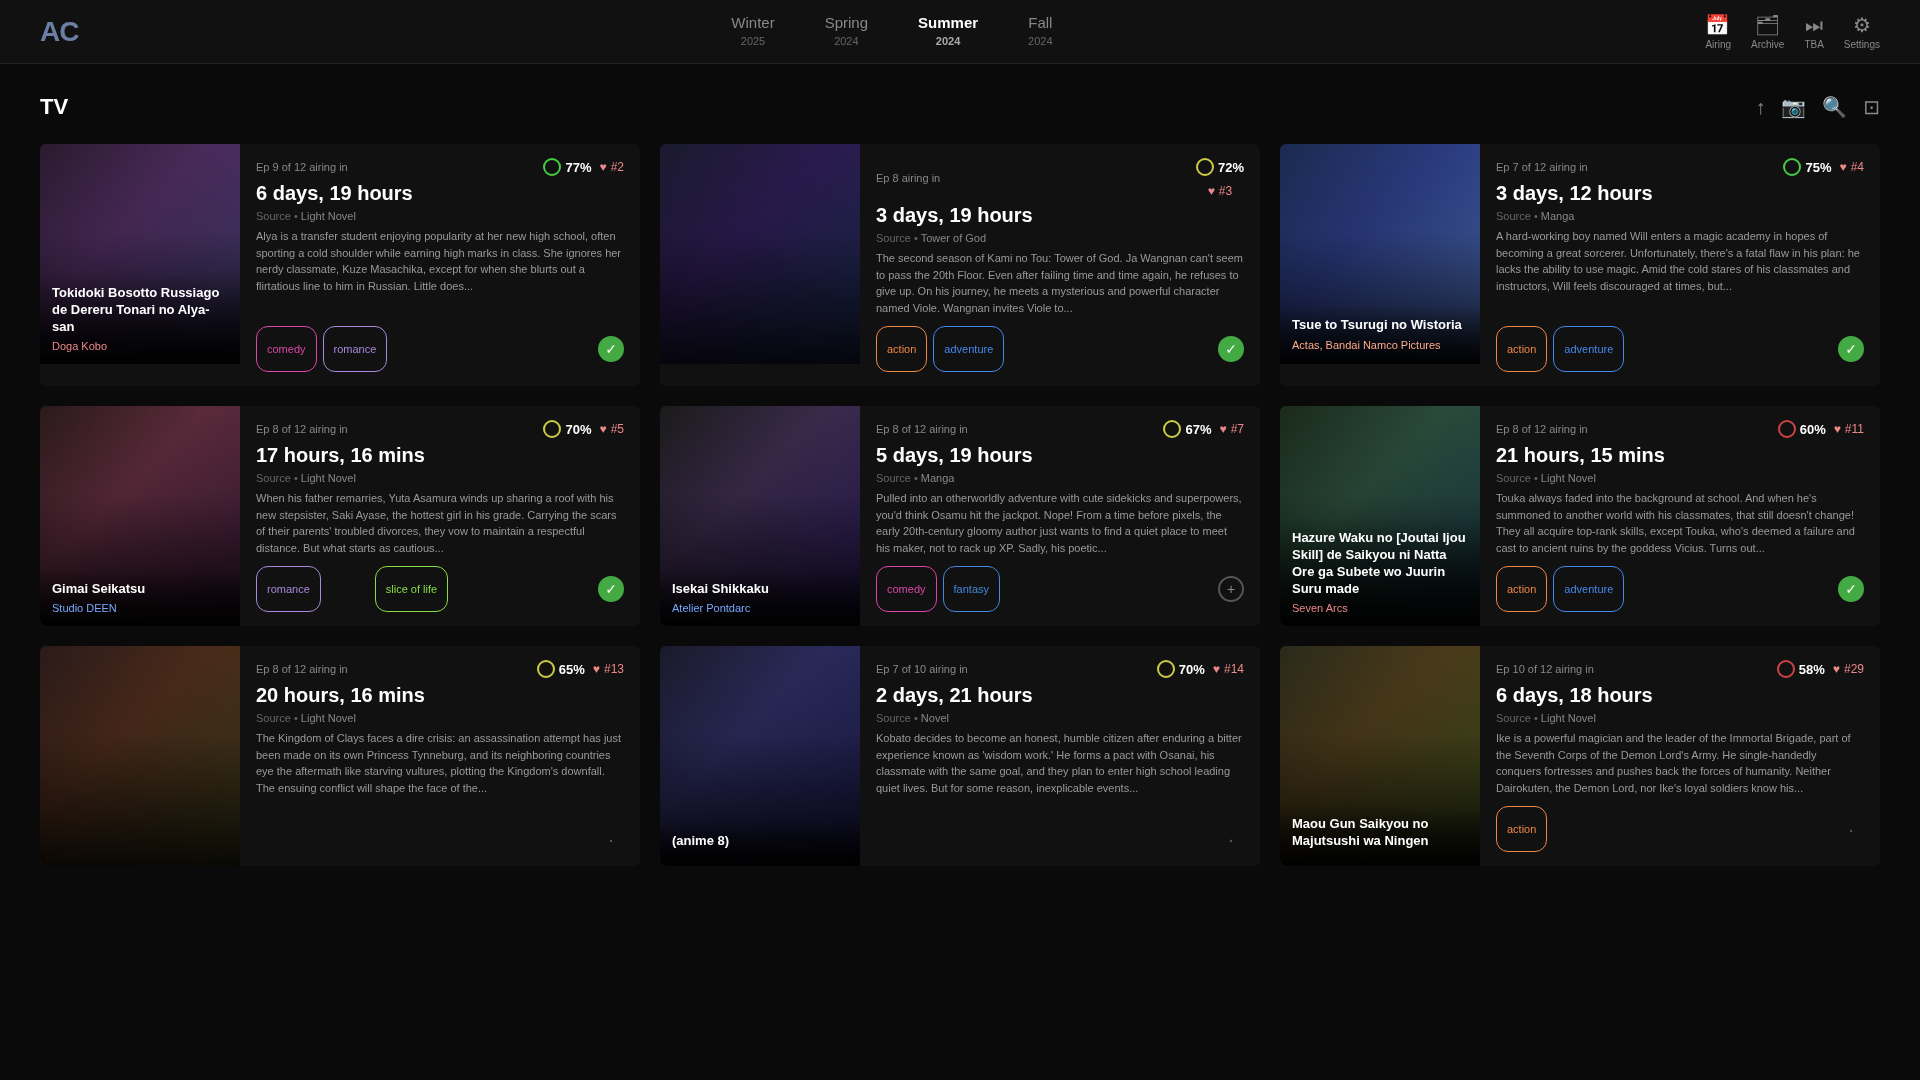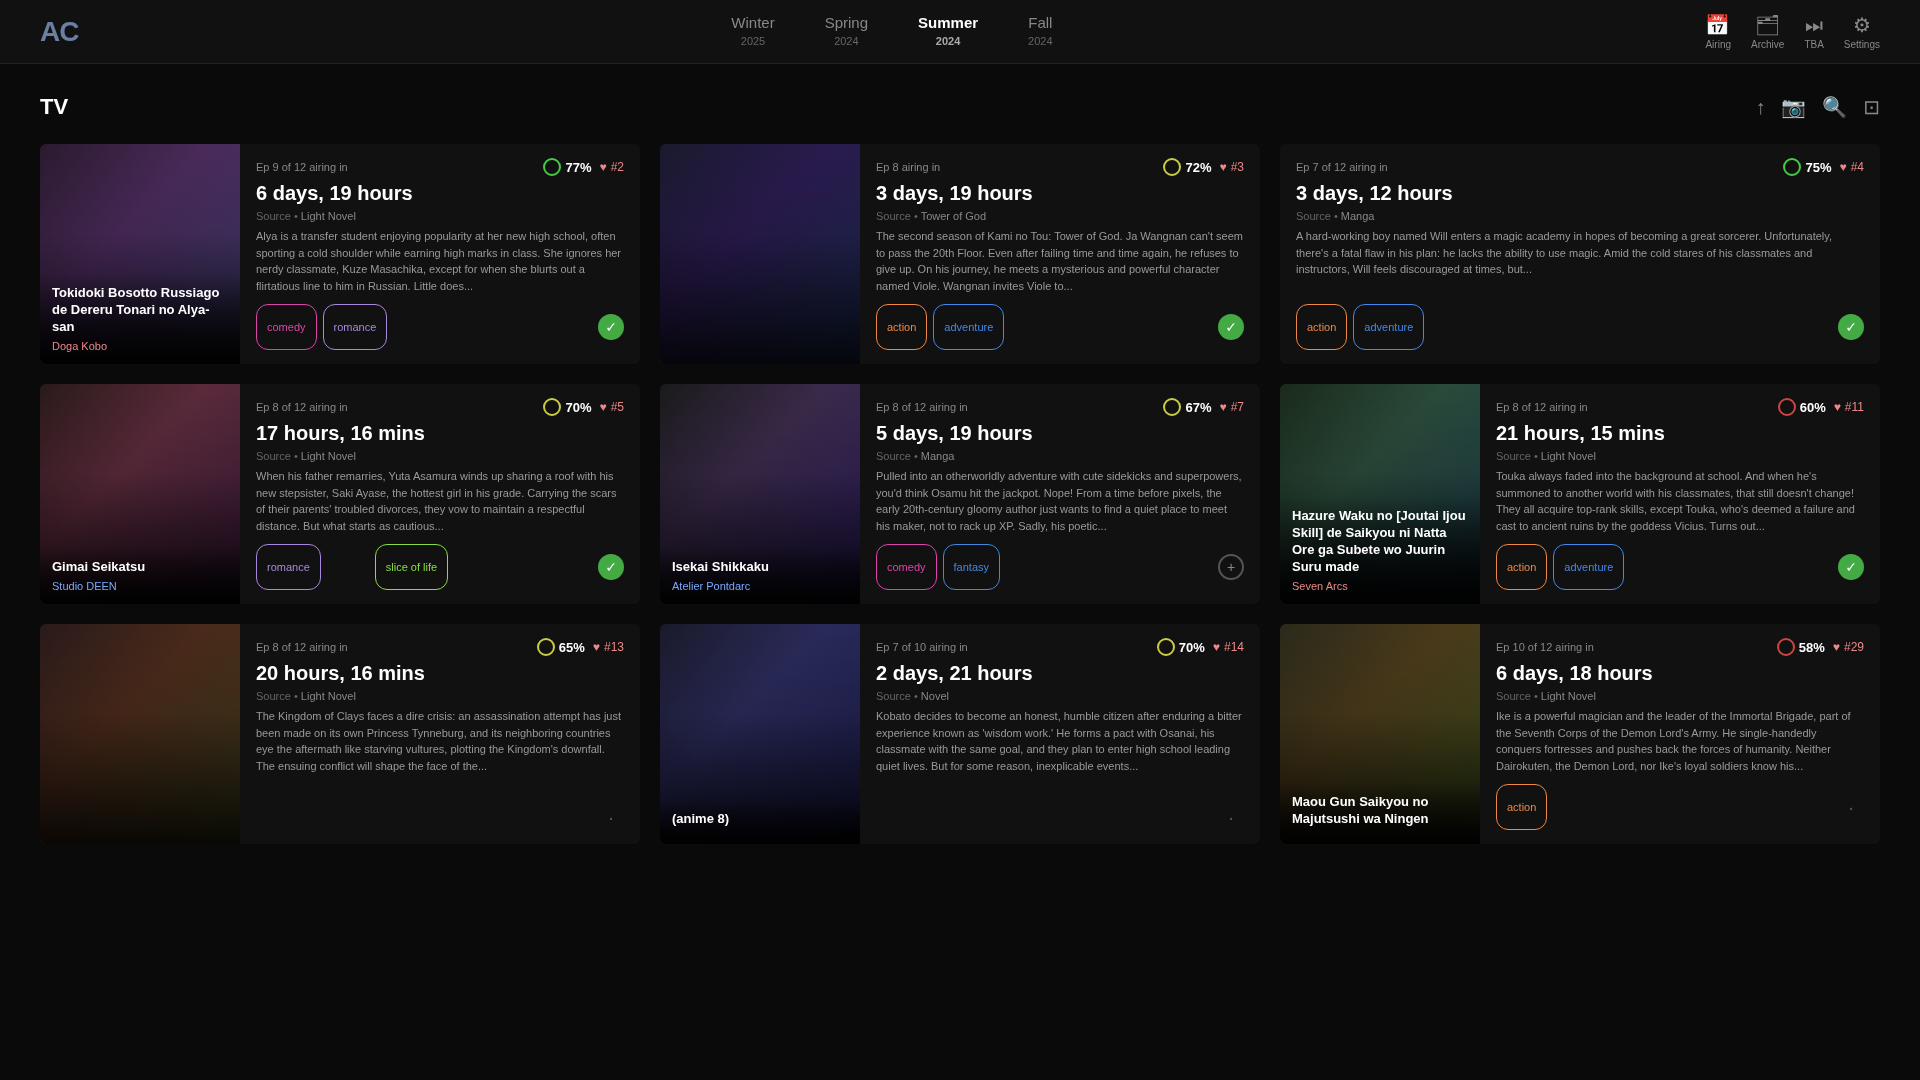--- a/index.html
+++ b/index.html
@@ -362,21 +362,21 @@
   </div>
       <div class="anime-card">
     <div class="card-image-wrapper">
       <div class="img-bg bg-2" style="width:200px;height:100%;min-height:220px;position:relative;">
         <div class="img-gradient-overlay"></div>
       </div>
     </div>
     <div class="card-info">
       <div class="card-meta-row">
         <span class="card-airing">Ep 8 airing in</span>
-        <div style="display:flex;align-items:center;gap:8px;">
+        <div style="display:flex;align-items:center;gap:8px;flex-direction:column;">
           <div class="card-score">
             <span class="score-circle score-yellow"></span>
             72%
           </div>
           <div class="heart-rank">
             <span>♥</span>
             <span>#3</span>
           </div>
         </div>
       </div>
@@ -386,20 +386,29 @@
       <div class="card-footer">
         <div class="tags">
               <span class="tag tag-action">action</span>
               <span class="tag tag-adventure">adventure</span>
             </div>
         <div class="card-status status-check">✓</div>
       </div>
     </div>
   </div>
       <div class="anime-card">
+    <div class="card-image-wrapper">
+      <div class="img-bg bg-3" style="width:200px;height:100%;min-height:220px;position:relative;">
+        <div class="img-gradient-overlay"></div>
+      </div>
+      <div class="card-title-overlay">
+        <div class="card-title-text">Tsue to Tsurugi no Wistoria</div>
+        <div class="studios-row">Actas, Bandai Namco Pictures</div>
+      </div>
+    </div>
     <div class="card-info">
       <div class="card-meta-row">
         <span class="card-airing">Ep 7 of 12 airing in</span>
         <div style="display:flex;align-items:center;gap:8px;">
           <div class="card-score">
             <span class="score-circle score-green"></span>
             75%
           </div>
           <div class="heart-rank">
             <span>♥</span>

